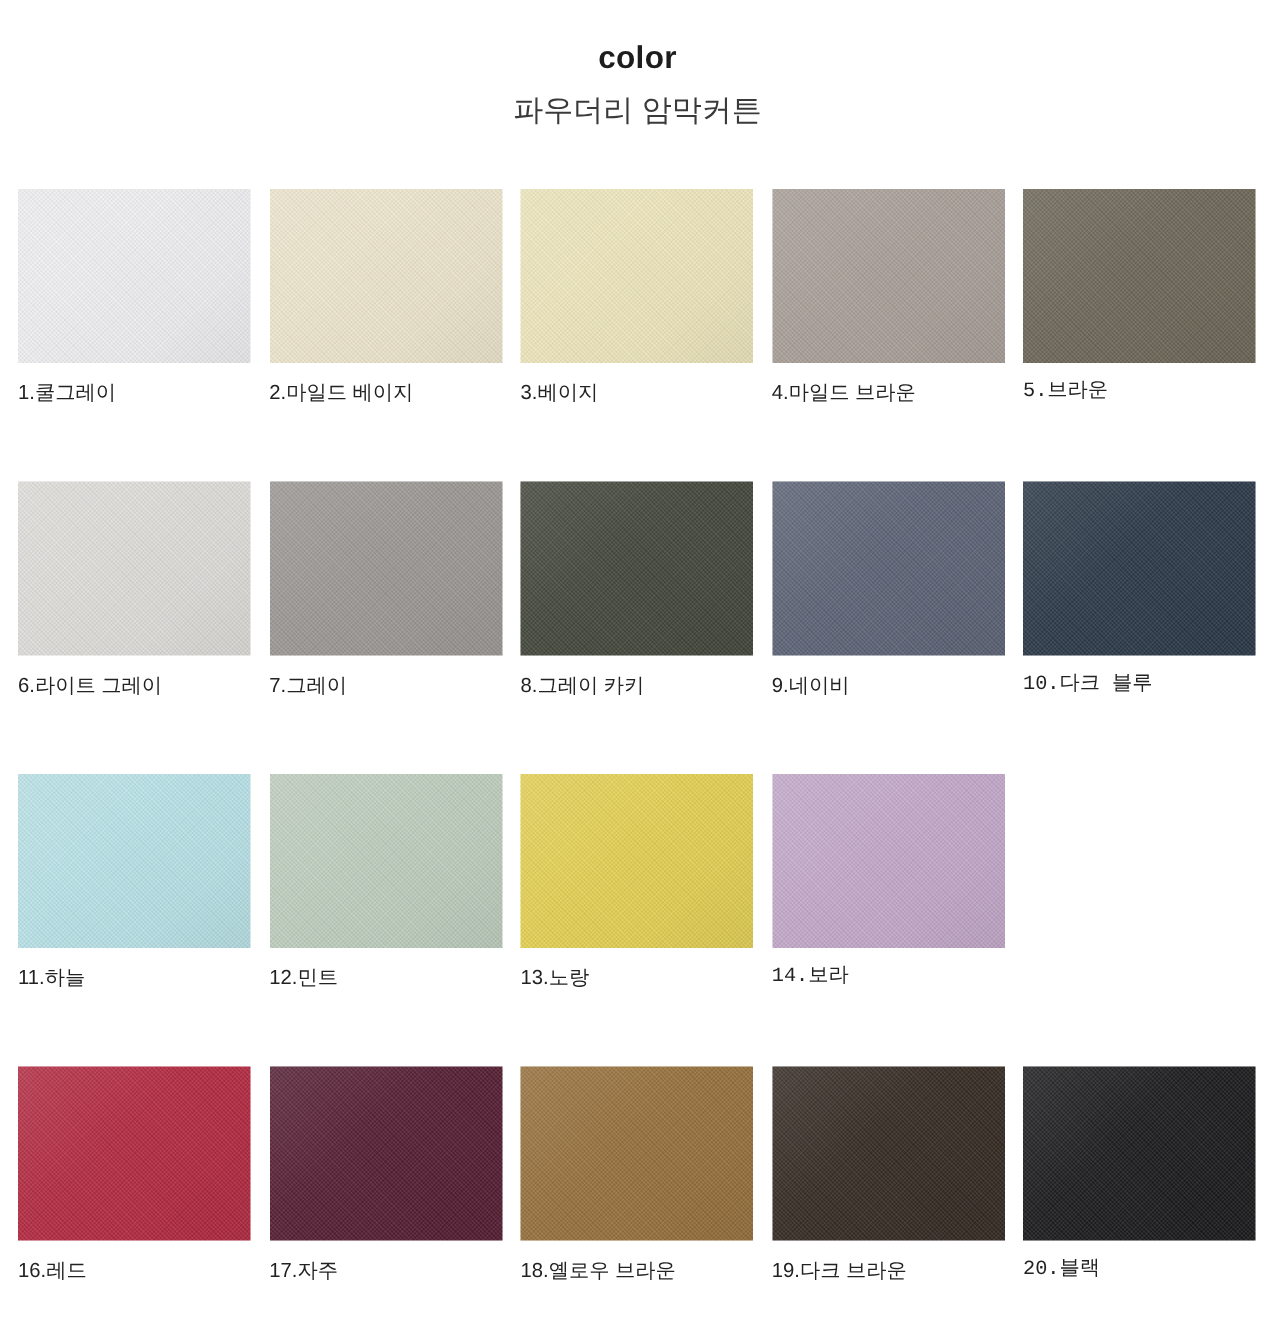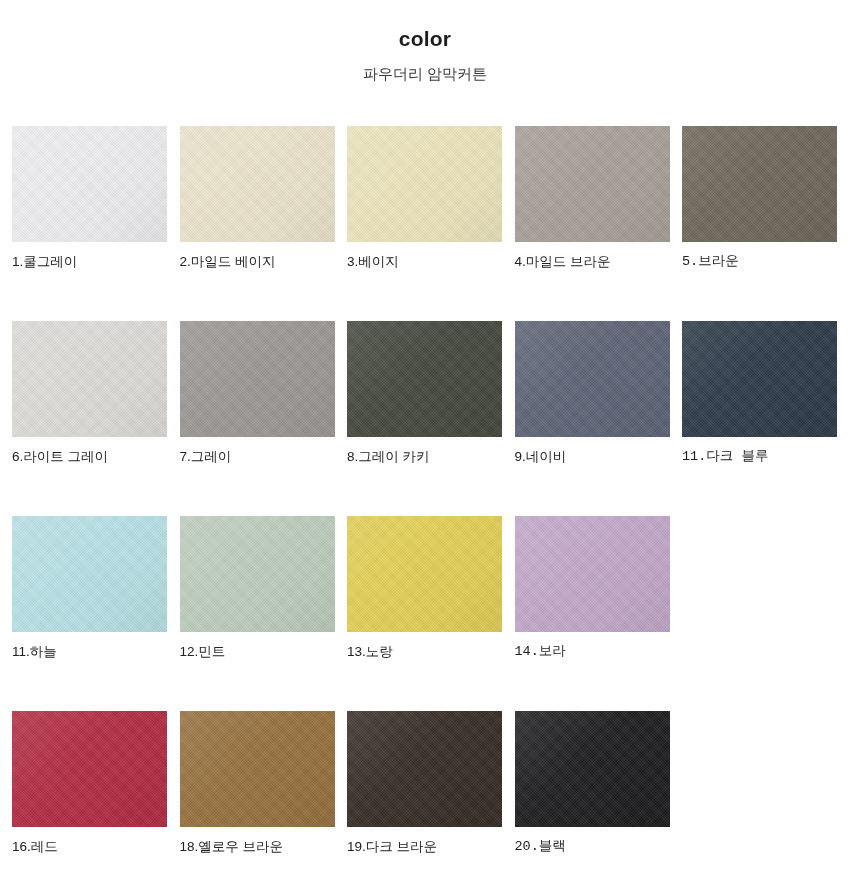--- a/index.html
+++ b/index.html
@@ -30,21 +30,21 @@
     padding-top: 26px;
   }
   .title {
     font-size: 21px;
     font-weight: bold;
     letter-spacing: 0.2px;
     color: #1d1d1d;
     line-height: 26px;
   }
   .subtitle {
-    font-size: 15px;
+    font-size: 20px;
     font-weight: normal;
     color: #3a3a3a;
     line-height: 22px;
     margin-top: 11px;
   }
 
   
   .grid {
     position: absolute;
     left: 12px;
@@ -161,21 +161,21 @@
         <div class="cell">
           <div class="swatch" style="background: rgb(68, 71, 60);"></div>
           <div class="label">8.그레이 카키</div>
         </div>
         <div class="cell">
           <div class="swatch" style="background: rgb(92, 99, 117);"></div>
           <div class="label">9.네이비</div>
         </div>
         <div class="cell">
           <div class="swatch" style="background: rgb(44, 57, 72);"></div>
-          <div class="label">11.다크 블루</div>
+          <div class="label">10.다크 블루</div>
         </div>
       </div>
       <div class="row">
         <div class="cell">
           <div class="swatch" style="background: rgb(184, 225, 230);"></div>
           <div class="label">11.하늘</div>
         </div>
         <div class="cell">
           <div class="swatch" style="background: rgb(189, 205, 189);"></div>
           <div class="label">12.민트</div>
@@ -188,20 +188,24 @@
           <div class="swatch" style="background: rgb(194, 168, 201);"></div>
           <div class="label">14.보라</div>
         </div>
       </div>
       <div class="row">
         <div class="cell">
           <div class="swatch" style="background: rgb(178, 42, 65);"></div>
           <div class="label">16.레드</div>
         </div>
         <div class="cell">
+          <div class="swatch" style="background: rgb(85, 31, 51);"></div>
+          <div class="label">17.자주</div>
+        </div>
+        <div class="cell">
           <div class="swatch" style="background: rgb(150, 112, 60);"></div>
           <div class="label">18.옐로우 브라운</div>
         </div>
         <div class="cell">
           <div class="swatch" style="background: rgb(53, 43, 36);"></div>
           <div class="label">19.다크 브라운</div>
         </div>
         <div class="cell">
           <div class="swatch" style="background: rgb(28, 28, 30);"></div>
           <div class="label">20.블랙</div>

